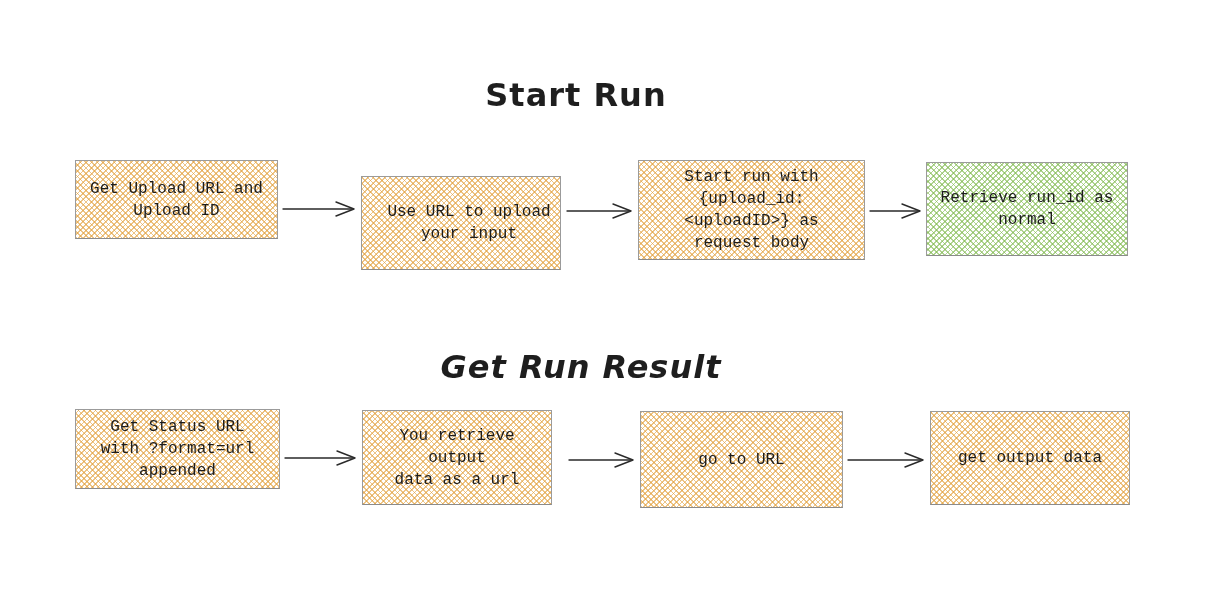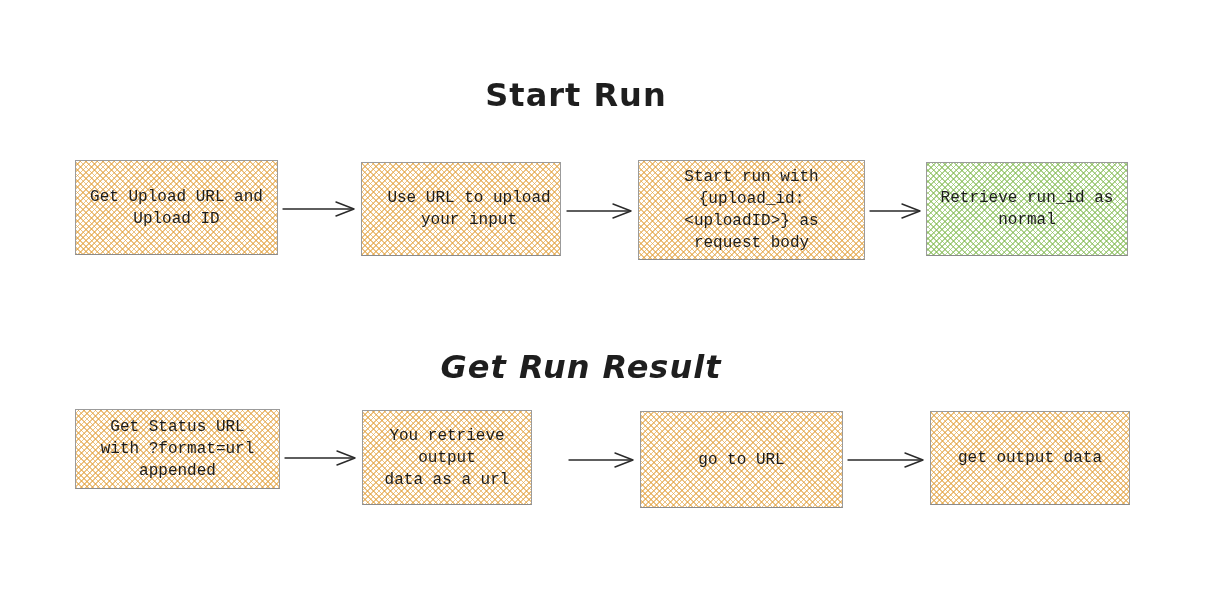--- a/index.html
+++ b/index.html
@@ -50,26 +50,26 @@
     background-image:
       repeating-linear-gradient(45deg,  rgba(226,160,60,0.62) 0px, rgba(226,160,60,0.62) 1.2px, transparent 1.2px, transparent 4px),
       repeating-linear-gradient(-45deg, rgba(226,160,60,0.62) 0px, rgba(226,160,60,0.62) 1.2px, transparent 1.2px, transparent 4px);
   }
   .node.green {
     background-image:
       repeating-linear-gradient(45deg,  rgba(128,185,78,0.62) 0px, rgba(128,185,78,0.62) 1.2px, transparent 1.2px, transparent 4px),
       repeating-linear-gradient(-45deg, rgba(128,185,78,0.62) 0px, rgba(128,185,78,0.62) 1.2px, transparent 1.2px, transparent 4px);
   }
 
-  .b1 { left: 75px;  top: 160px; width: 203px; height: 95px; }
-  .b2 { left: 361px; top: 162px; width: 200px; height: 94px; padding-left: 16px; }
+  .b1 { left: 75px;  top: 160px; width: 203px; height: 79px; }
+  .b2 { left: 361px; top: 176px; width: 200px; height: 94px; padding-left: 16px; }
   .b3 { left: 638px; top: 160px; width: 227px; height: 100px; }
   .b4 { left: 926px; top: 162px; width: 202px; height: 94px; }
   .b5 { left: 75px;  top: 409px; width: 205px; height: 80px; }
-  .b6 { left: 362px; top: 410px; width: 170px; height: 95px; }
+  .b6 { left: 362px; top: 410px; width: 190px; height: 95px; }
   .b7 { left: 640px; top: 411px; width: 203px; height: 97px; align-items: center; }
   .b8 { left: 930px; top: 411px; width: 200px; height: 94px; }
 
   .arrow {
     position: absolute;
     overflow: visible;
   }
   .arrow line, .arrow polyline {
     stroke: #2a2a2a;
     stroke-width: 1.4;

